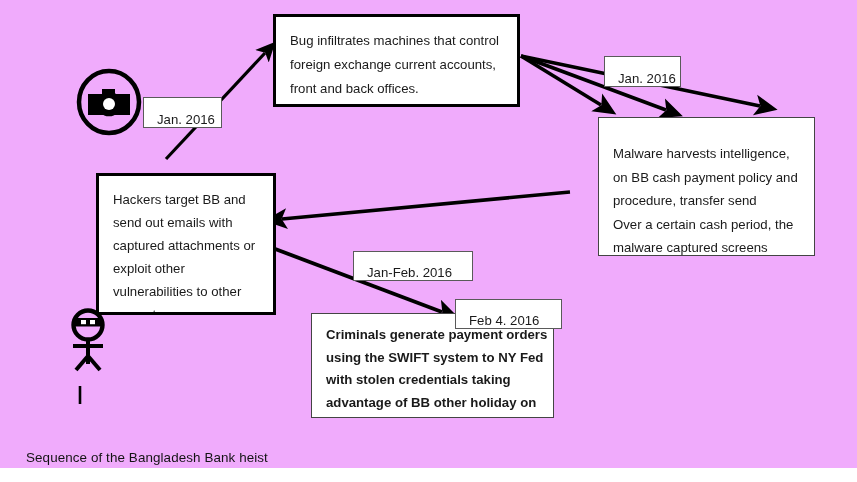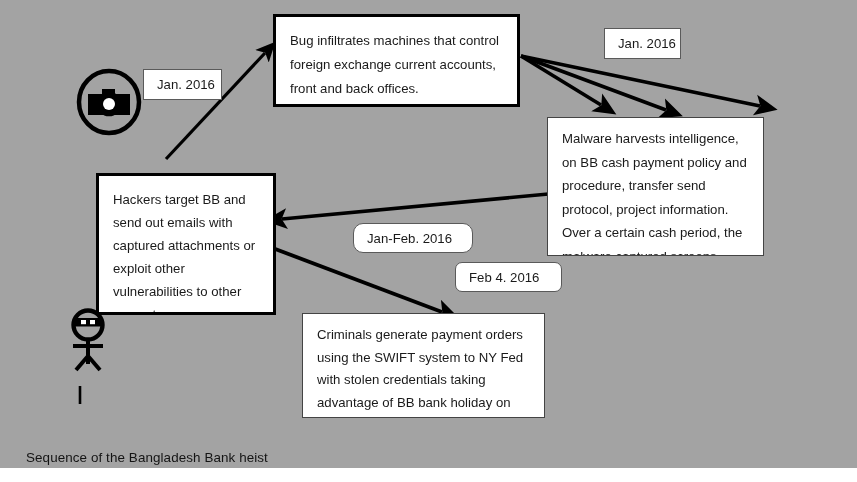--- a/index.html
+++ b/index.html
@@ -7,21 +7,21 @@
     padding: 0;
     background: #ffffff;
   }
   body {
     font-family: "Liberation Sans", sans-serif;
   }
   #canvas {
     position: relative;
     width: 857px;
     height: 468px;
-    background: #a3a3a3;
+    background: #f0abfc;
     overflow: hidden;
   }
   #arrow-layer {
     position: absolute;
     left: 0;
     top: 0;
     width: 857px;
     height: 482px;
     pointer-events: none;
   }
@@ -49,23 +49,24 @@
 
   
   .dbox {
     position: absolute;
     box-sizing: border-box;
     background: #ffffff;
     border: 1.5px solid #5a5a5a;
     color: #1a1a1a;
     font-size: 13.2px;
     display: flex;
-    align-items: center;
+    align-items: flex-end;
     padding-left: 13px;
     white-space: nowrap;
+    margin-top: 28px;
   }
 
   
   #caption {
     position: absolute;
     left: 0;
     top: 450px;
     width: 857px;
     text-align: left;
     font-size: 13.4px;
@@ -132,48 +133,47 @@
 
   <div class="pbox" id="box-hackers" style="left:96px; top:162px; width:180px; height:142px; line-height:1.75;margin-top:11px;">
     <p>Hackers target  BB and</p>
     <p>send out emails with</p>
     <p>captured attachments or</p>
     <p>exploit other</p>
     <p>vulnerabilities to other</p>
     <p>computers</p>
   </div>
 
-  <div class="pbox thin" id="box-malware" style="left:547px; top:117px; width:217px; height:139px; line-height:1.78; padding-top:9px;">
+  <div class="pbox thin" id="box-malware" style="left:598px; top:117px; width:217px; height:139px; line-height:1.78; padding-top:24px;">
     <p>Malware harvests intelligence,</p>
     <p>on BB cash payment policy and</p>
     <p>procedure, transfer send</p>
-    <p>protocol, project information.</p>
     <p>Over a certain cash period, the</p>
     <p>malware captured screens</p>
   </div>
 
-  <div class="pbox thin" id="box-criminals" style="left:302px; top:313px; width:243px; height:105px; line-height:1.72; padding-top:10px;">
+  <div class="pbox thin" id="box-criminals" style="left:311px; top:313px; width:243px; height:105px; line-height:1.72; padding-top:10px;font-weight:bold;">
     <p>Criminals generate payment orders</p>
     <p>using the SWIFT system to NY Fed</p>
     <p>with stolen credentials taking</p>
-    <p>advantage of BB bank holiday on</p>
+    <p>advantage of BB other holiday on</p>
     <p>Feb. 4-5.</p>
   </div>
 
   <div class="dbox" id="date-left" style="left:143px; top:69px; width:79px; height:31px;">
     <span>Jan. 2016</span>
   </div>
 
   <div class="dbox" id="date-topright" style="left:604px; top:28px; width:77px; height:31px;">
     <span>Jan. 2016</span>
   </div>
 
-  <div class="dbox" id="date-janfeb" style="left:353px; top:223px; width:120px; height:30px;border-radius:10px;">
+  <div class="dbox" id="date-janfeb" style="left:353px; top:223px; width:120px; height:30px;">
     <span>Jan-Feb. 2016</span>
   </div>
 
-  <div class="dbox" id="date-feb4" style="left:455px; top:262px; width:107px; height:30px;border-radius:7px;">
+  <div class="dbox" id="date-feb4" style="left:455px; top:271px; width:107px; height:30px;">
     <span>Feb 4. 2016</span>
   </div>
 
   <div id="caption">Sequence of the Bangladesh Bank heist</div>
 
 </div>
 
 </body></html>

